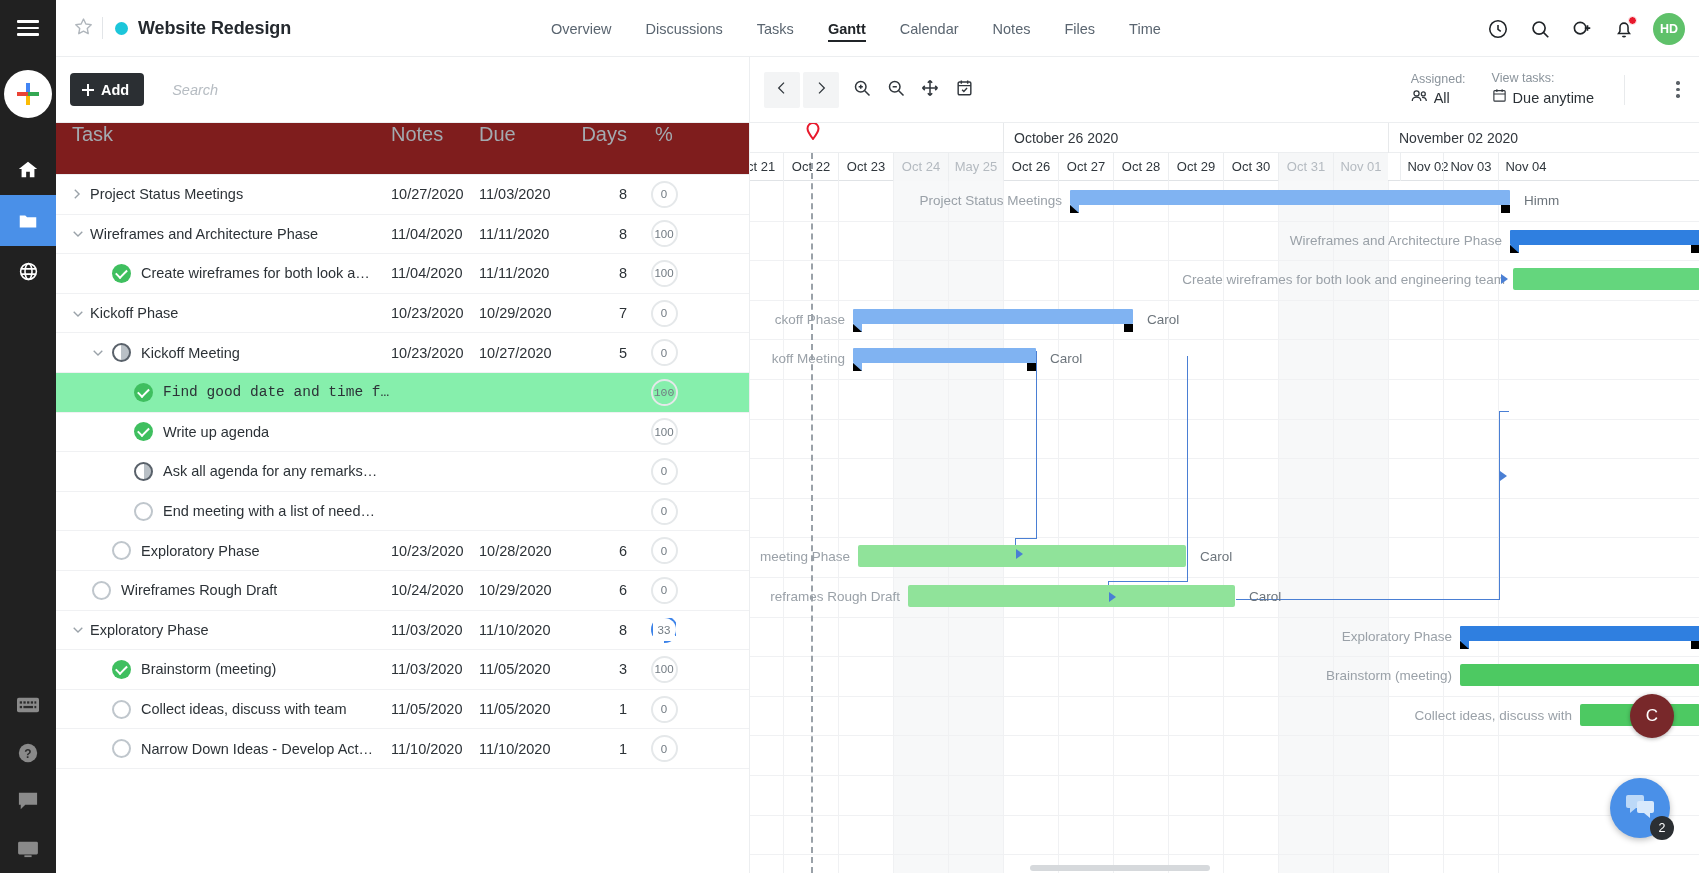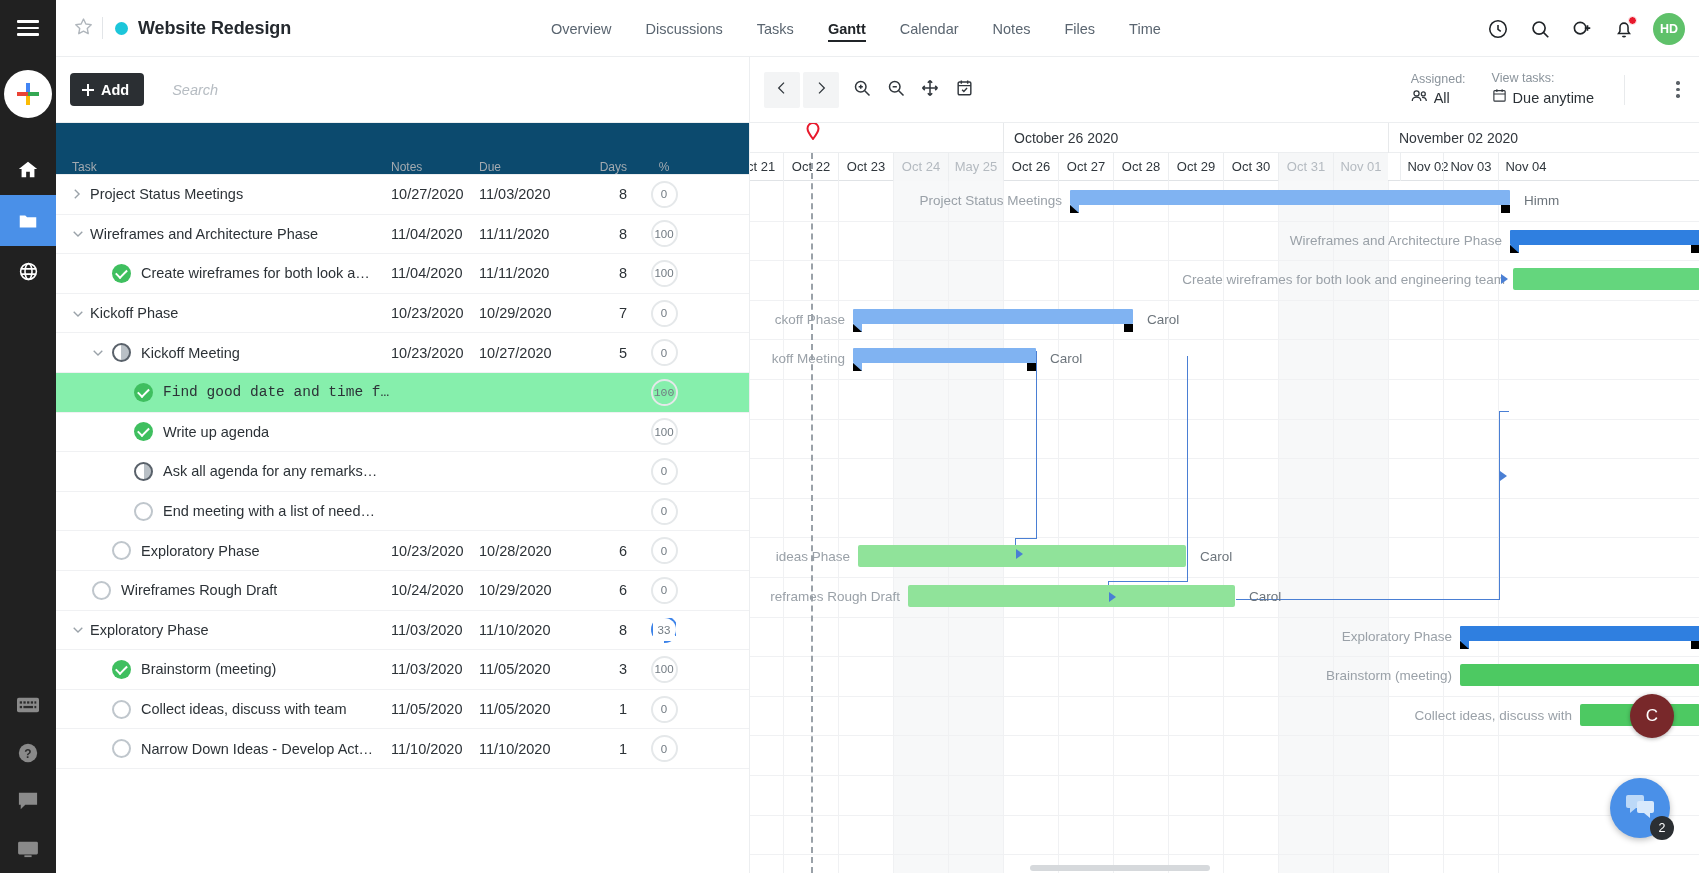--- a/index.html
+++ b/index.html
@@ -111,22 +111,22 @@
   .kebab { width: 30px; height: 34px; display: flex; flex-direction: column; align-items: center; justify-content: center; gap: 3px; cursor: pointer; margin-left: 8px; }
   .kebab i { width: 3.4px; height: 3.4px; border-radius: 50%; background: #5b6167; display: block; }
   .tbdiv { width: 1px; height: 30px; background: #e8eaec; margin: 0 4px; }
 
   
   .tablewrap {
     position: absolute; left: 56px; top: 123px; width: 693px; height: 750px;
     background: #fff; overflow: hidden;
   }
   .thead {
-    display: flex; align-items: flex-end; height: 52px; background: #0c4a6e;
-    border-bottom: 1px solid #eceef0; color: #a3aab0; font-size: 12px;
+    display: flex; align-items: flex-start; height: 52px; background: #7f1d1d;
+    border-bottom: 1px solid #eceef0; color: #a3aab0; font-size: 20px;
   }
   .tr {
     display: flex; align-items: center; height: 39.6px;
     border-bottom: 1px solid #f0f1f3; font-size: 14.5px; color: #2c3237;
   }
   .tr.sel { background: #86efac; font-family: Liberation Mono, monospace; }
   .c-task { width: 335px; display: flex; align-items: center; padding-left: 16px; overflow: hidden; white-space: nowrap; }
   .c-start { width: 88px; text-align: left; }
   .c-due { width: 92px; text-align: left; }
   .c-days { width: 56px; text-align: right; }
@@ -787,21 +787,21 @@
         </div>
         <div class="bar-lbl" style="top: 127.8px; left: 0px; width: 95px; text-align: right; overflow: hidden;">ckoff Phase</div>
         <div class="bar-lbl right" style="top: 127.8px; left: 397px;">Carol</div>
         <div class="bar summary" style="left: 103px; width: 183px; top: 167.4px; background: rgb(128, 179, 242); --c: #80b3f2;">
           <span style="position:absolute;left:0;top:15px;width:0;height:0;border-style:solid;border-width:8px 0 0 9px;border-color:#80b3f2 transparent transparent transparent"></span>
           <span style="position:absolute;right:0;top:15px;width:0;height:0;border-style:solid;border-width:8px 9px 0 0;border-color:#80b3f2 transparent transparent transparent"></span>
         </div>
         <div class="bar-lbl" style="top: 167.4px; left: 0px; width: 95px; text-align: right; overflow: hidden;">koff Meeting</div>
         <div class="bar-lbl right" style="top: 167.4px; left: 300px;">Carol</div>
         <div class="bar" style="left: 108px; width: 328px; top: 364.4px; background: rgb(144, 227, 154);"></div>
-        <div class="bar-lbl" style="top: 365.4px; left: 0px; width: 100px; text-align: right; overflow: hidden;">ideas Phase</div>
+        <div class="bar-lbl" style="top: 365.4px; left: 0px; width: 100px; text-align: right; overflow: hidden;">meeting Phase</div>
         <div class="bar-lbl right" style="top: 365.4px; left: 450px;">Carol</div>
         <div class="bar" style="left: 158px; width: 327px; top: 404px; background: rgb(144, 227, 154);"></div>
         <div class="bar-lbl" style="top: 405px; left: 0px; width: 150px; text-align: right; overflow: hidden;">reframes Rough Draft</div>
         <div class="bar-lbl right" style="top: 405px; left: 499px;">Carol</div>
         <div class="bar summary" style="left: 710px; width: 240px; top: 444.6px; background: rgb(47, 127, 224); --c: #2f7fe0;">
           <span style="position:absolute;left:0;top:15px;width:0;height:0;border-style:solid;border-width:8px 0 0 9px;border-color:#2f7fe0 transparent transparent transparent"></span>
           <span style="position:absolute;right:0;top:15px;width:0;height:0;border-style:solid;border-width:8px 9px 0 0;border-color:#2f7fe0 transparent transparent transparent"></span>
         </div>
         <div class="bar-lbl" style="top: 444.6px; left: 0px; width: 702px; text-align: right; overflow: hidden;">Exploratory Phase</div>
         <div class="bar" style="left: 710px; width: 240px; top: 483.2px; background: rgb(77, 201, 98);"></div>

